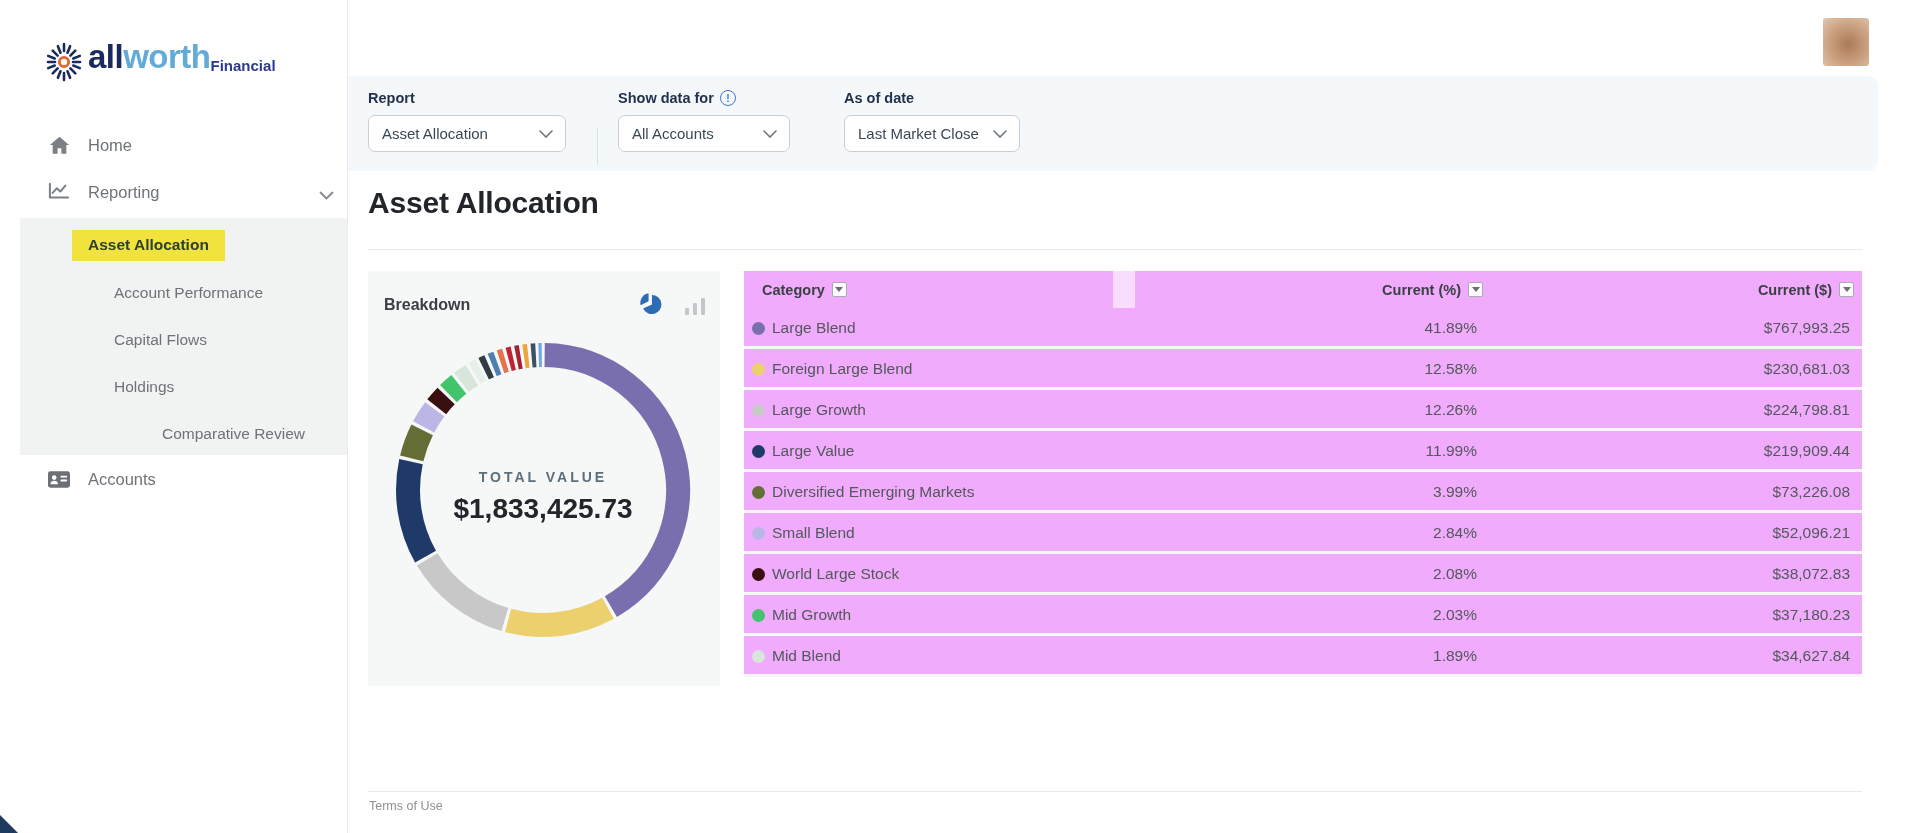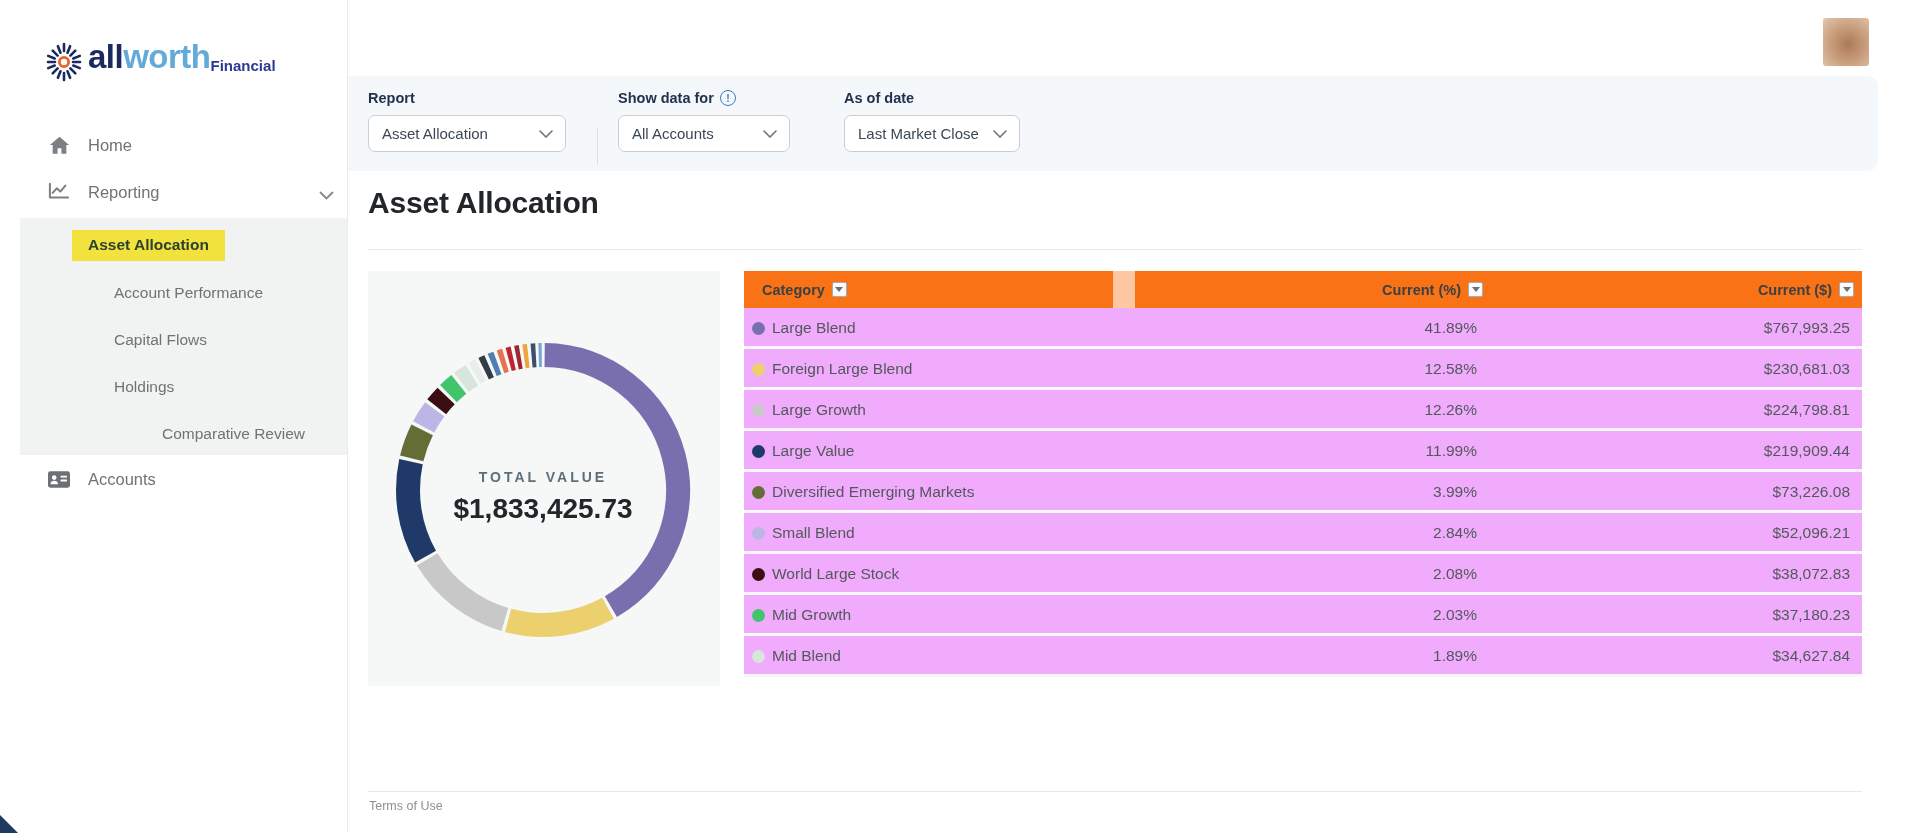--- a/index.html
+++ b/index.html
@@ -59,21 +59,21 @@
   .card-title { font-size:16px; font-weight:700; color:#3a3f44; }
   .chart-toggles { margin-left:auto; display:flex; gap:22px; align-items:center; }
   .donut-wrap { position:absolute; left:25px; top:69px; width:300px; height:300px; }
   .donut-center { position:absolute; inset:0; display:flex; flex-direction:column;
     align-items:center; justify-content:center; pointer-events:none; }
   .total-label { font-size:14px; letter-spacing:3px; color:#5d6f7b; font-weight:600; margin-top:14px; }
   .total-value { font-size:28px; color:#21262b; font-weight:600; margin-top:8px; }
 
   
   .table { position:absolute; left:396px; top:271px; width:1118px; height:415px; overflow:hidden; background:#fff; }
-  .thead { position:relative; height:37px; background:#f97316; }
+  .thead { position:relative; height:37px; background:#f0abfc; }
   .thead .seam { position:absolute; left:369px; top:0; width:22px; height:37px; background:rgba(255,255,255,0.6); }
   .th { position:absolute; top:0; height:37px; display:flex; align-items:center; gap:7px;
     font-size:14.5px; font-weight:600; color:#3b4045; }
   .th-cat { left:18px; }
   .th-pct { right:379px; }
   .th-usd { right:8px; }
   .filter-box { width:15px; height:15px; border:1px solid #a7adb3; border-radius:2px;
     display:inline-flex; align-items:center; justify-content:center; background:#fbfbfb; cursor:pointer; }
   .tbody { position:relative; }
   .trow { position:relative; height:41px; border-bottom:3px solid #f6f7f7; background:#f0abfc; }
@@ -214,20 +214,34 @@
               <path d="M1 1 L7 7 L13 1"></path>
             </svg>
         </div>
       </div>
     </div>
 
     <h1 class="page-title">Asset Allocation</h1>
     <div class="title-divider"></div>
 
     <section class="card">
+      <div class="card-head">
+        <span class="card-title">Breakdown</span>
+        <span class="chart-toggles">
+          <svg width="23" height="23" viewBox="0 0 24 24">
+            <path d="M13.5 2 a10 10 0 1 1 -9.2 14.2 L13.5 12 Z" fill="#2e6cb5"></path>
+            <path d="M11.5 1.8 a10 10 0 0 0 -8.3 12.4 L11.5 10 Z" fill="#2e6cb5" transform="translate(-1.5,-1.5)"></path>
+          </svg>
+          <svg width="22" height="20" viewBox="0 0 22 20">
+            <rect x="1" y="13" width="4" height="7" rx="1" fill="#c3c7cb"></rect>
+            <rect x="9" y="8" width="4" height="12" rx="1" fill="#c3c7cb"></rect>
+            <rect x="17" y="3" width="4" height="17" rx="1" fill="#c3c7cb"></rect>
+          </svg>
+        </span>
+      </div>
       <div class="donut-wrap">
         <svg id="donut" width="300" height="300" viewBox="0 0 300 300">
             <path d="M 151.65 15.01 A 135 135 0 0 1 217.90 266.68" fill="none" stroke="#7a6fae" stroke-width="24"></path>
             <path d="M 215.03 268.30 A 135 135 0 0 1 115.06 280.40" fill="none" stroke="#ecd06e" stroke-width="24"></path>
             <path d="M 111.88 279.51 A 135 135 0 0 1 34.22 219.43" fill="none" stroke="#c8c8c8" stroke-width="24"></path>
             <path d="M 32.56 216.58 A 135 135 0 0 1 18.01 121.64" fill="none" stroke="#1f3a68" stroke-width="24"></path>
             <path d="M 18.74 118.42 A 135 135 0 0 1 29.14 89.84" fill="none" stroke="#646d36" stroke-width="24"></path>
             <path d="M 30.65 86.91 A 135 135 0 0 1 41.71 69.39" fill="none" stroke="#bcb6e6" stroke-width="24"></path>
             <path d="M 43.71 66.76 A 135 135 0 0 1 53.12 55.99" fill="none" stroke="#3a0f12" stroke-width="24"></path>
             <path d="M 55.44 53.65 A 135 135 0 0 1 65.83 44.45" fill="none" stroke="#41c46c" stroke-width="24"></path>

